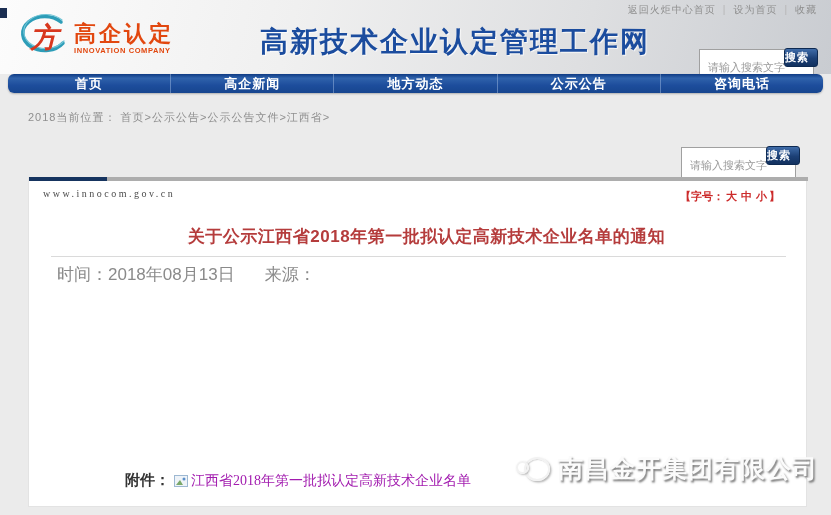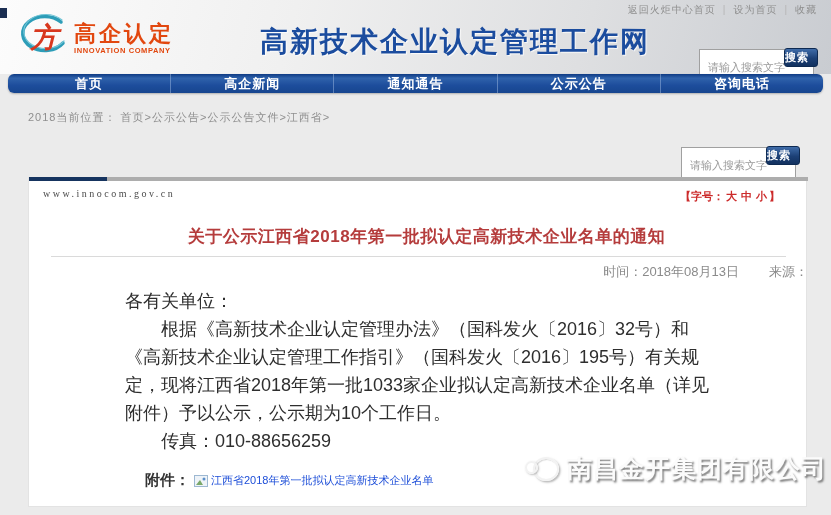--- a/index.html
+++ b/index.html
@@ -85,38 +85,38 @@
     font-size:10px; letter-spacing:2.5px; color:#4a4a4a;
   }
   .font-tool { position:absolute; right:26px; top:12px; font-size:11px; font-weight:bold; color:#cc2b2b; }
   .font-tool .size-opt { cursor:pointer; margin:0 2px; }
 
   .article-title {
     position:absolute; left:0; top:48px; width:779px;
     text-align:center; font-size:17px; font-weight:bold; color:#b53c3c; letter-spacing:0.5px;padding-left:16px;
   }
   .title-divider { position:absolute; left:22px; top:79px; width:735px; border-top:1px solid #dadada; }
-  .article-meta { position:absolute; left:0; top:86px; width:779px; text-align:right; font-size:13px; color:#8a8a8a;padding-left:28px; }
+  .article-meta { position:absolute; left:0; top:86px; width:779px; text-align:left; font-size:17px; color:#8a8a8a;padding-left:28px; }
   .article-meta .gap { display:inline-block; width:30px; }
 
   .article-body {
     position:absolute; left:96px; top:110px; width:592px;
     font-size:18px; line-height:28px; color:#2e2e2e;
   }
   .article-body p { margin:0; }
   .article-body .indent { text-indent:2em; }
 
-  .attachment { position:absolute; left:96px; top:294px; display:flex; align-items:center;margin-left:20px; }
+  .attachment { position:absolute; left:96px; top:294px; display:flex; align-items:center; }
   .attachment-label { font-size:15px; font-weight:bold; color:#333; margin-right:4px; }
   .attachment-icon { margin-right:3px; display:inline-flex; }
-  .attachment-link { font-size:11px; color:#1d4ed8; cursor:pointer; }
+  .attachment-link { font-size:14px; color:#a21caf; cursor:pointer;font-family:Liberation Serif, serif; }
 
   
   .watermark {
-    position:absolute; right:4px; top:452px;
+    position:absolute; right:13px; top:452px;
     display:flex; align-items:center; pointer-events:none;
   }
   .wm-logo {
     position:relative; width:26px; height:24px; margin-right:8px;
     border:2px solid #f2f2f2; border-radius:50%;
     box-shadow:1.5px 1.5px 2px rgba(125,125,125,0.55), inset 1px 1px 1px rgba(125,125,125,0.3);
   }
   .wm-logo::before {
     content:""; position:absolute; left:-10px; top:2px; width:9px; height:9px;
     border:2px solid #f2f2f2; border-radius:50%;
@@ -153,21 +153,21 @@
 
   <div class="site-title">高新技术企业认定管理工作网</div>
 
   <input class="search-input search1-input" placeholder="请输入搜索文字" style="">
   <div class="search-btn search1-btn">搜索</div>
 </div>
 
 <div class="nav">
   <div class="nav-item">首页</div>
   <div class="nav-item">高企新闻</div>
-  <div class="nav-item">通知通告</div>
+  <div class="nav-item">地方动态</div>
   <div class="nav-item">公示公告</div>
   <div class="nav-item">咨询电话</div>
 </div>
 
 <div class="breadcrumb">
   <span>2018当前位置：</span>
   <span class="path">首页&gt;公示公告&gt;公示公告文件&gt;江西省&gt;</span>
 </div>
 
 <input class="search-input search2-input" placeholder="请输入搜索文字" style="">
@@ -183,25 +183,20 @@
     <span>【字号：</span><span class="size-opt">大</span><span class="size-opt">中</span><span class="size-opt">小</span><span>】</span>
   </div>
 
   <div class="article-title">关于公示江西省2018年第一批拟认定高新技术企业名单的通知</div>
   <div class="title-divider"></div>
 
   <div class="article-meta">
     <span>时间：</span><span>2018年08月13日</span><span class="gap"></span><span>来源：</span>
   </div>
 
-  <div class="article-body">
-    <p>各有关单位：</p>
-    <p class="indent">根据《高新技术企业认定管理办法》（国科发火〔2016〕32号）和《高新技术企业认定管理工作指引》（国科发火〔2016〕195号）有关规定，现将江西省2018年第一批1033家企业拟认定高新技术企业名单（详见附件）予以公示，公示期为10个工作日。</p>
-    <p class="indent">传真：010-88656259</p>
-  </div>
 
   <div class="attachment">
     <span class="attachment-label">附件：</span>
     <span class="attachment-icon">
       <svg width="14" height="12" viewBox="0 0 14 12">
         <rect x="0.5" y="0.5" width="13" height="11" fill="#eef3f8" stroke="#9db8d2"></rect>
         <polygon points="2,10 6,5 9,10" fill="#7aa86a"></polygon>
         <circle cx="10" cy="4" r="1.5" fill="#5b8fc9"></circle>
       </svg>
     </span>

